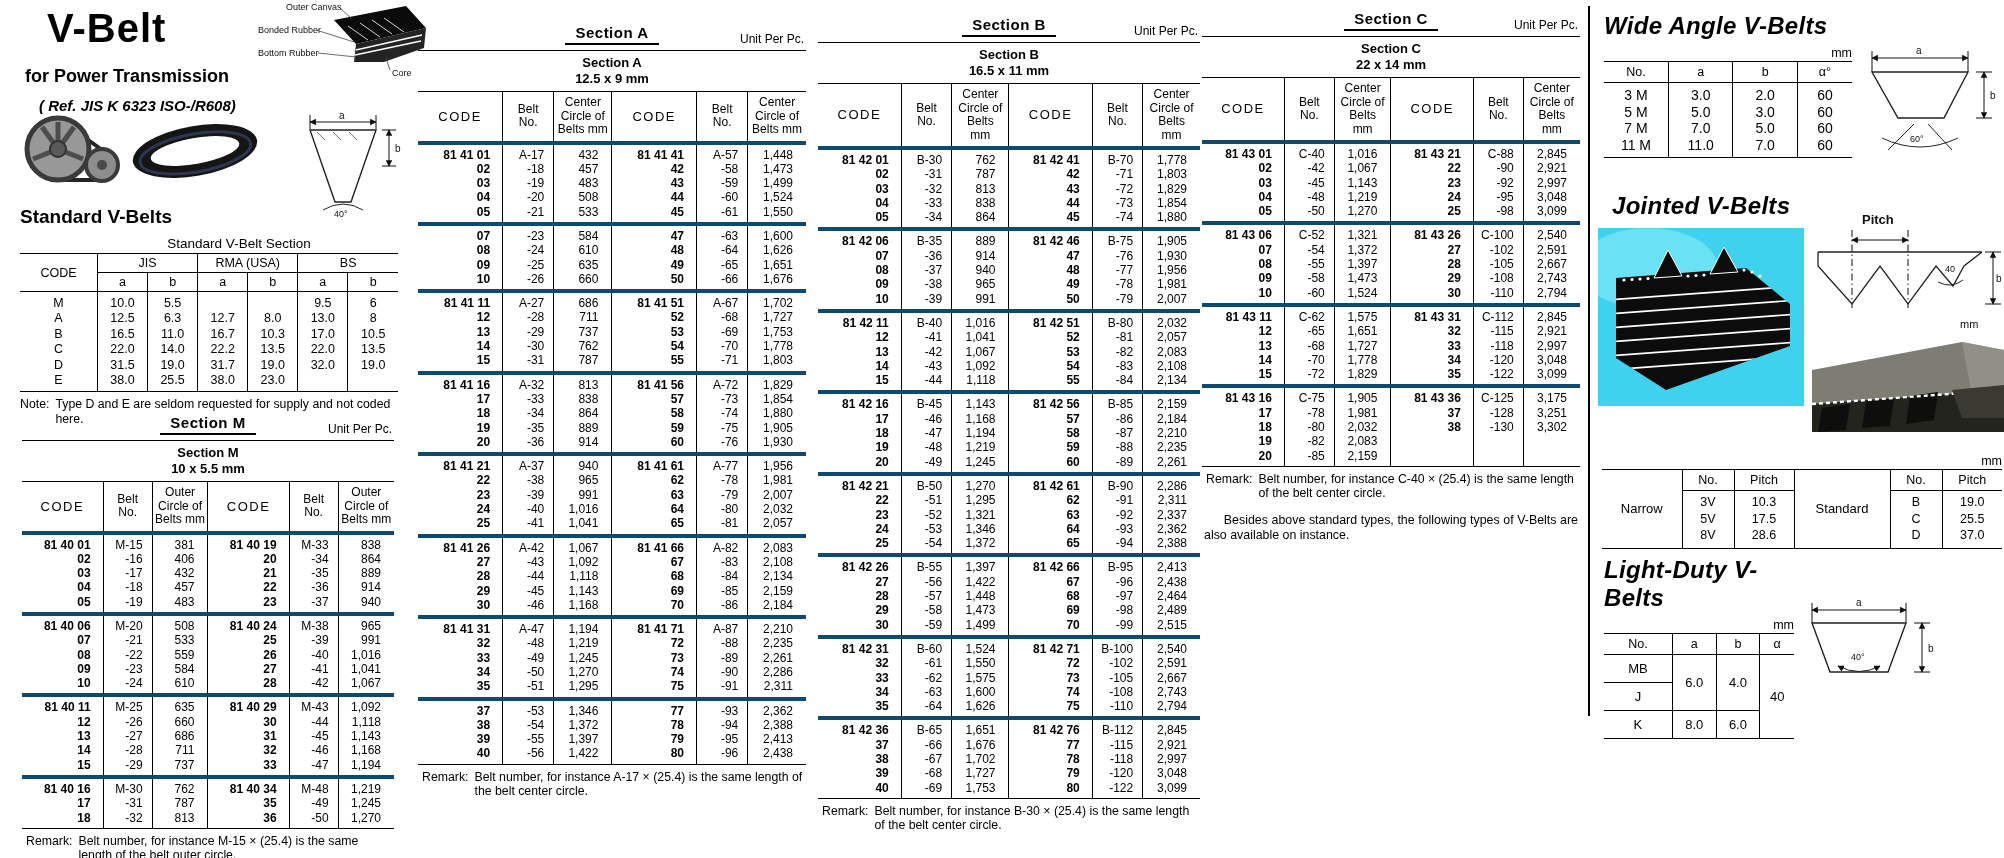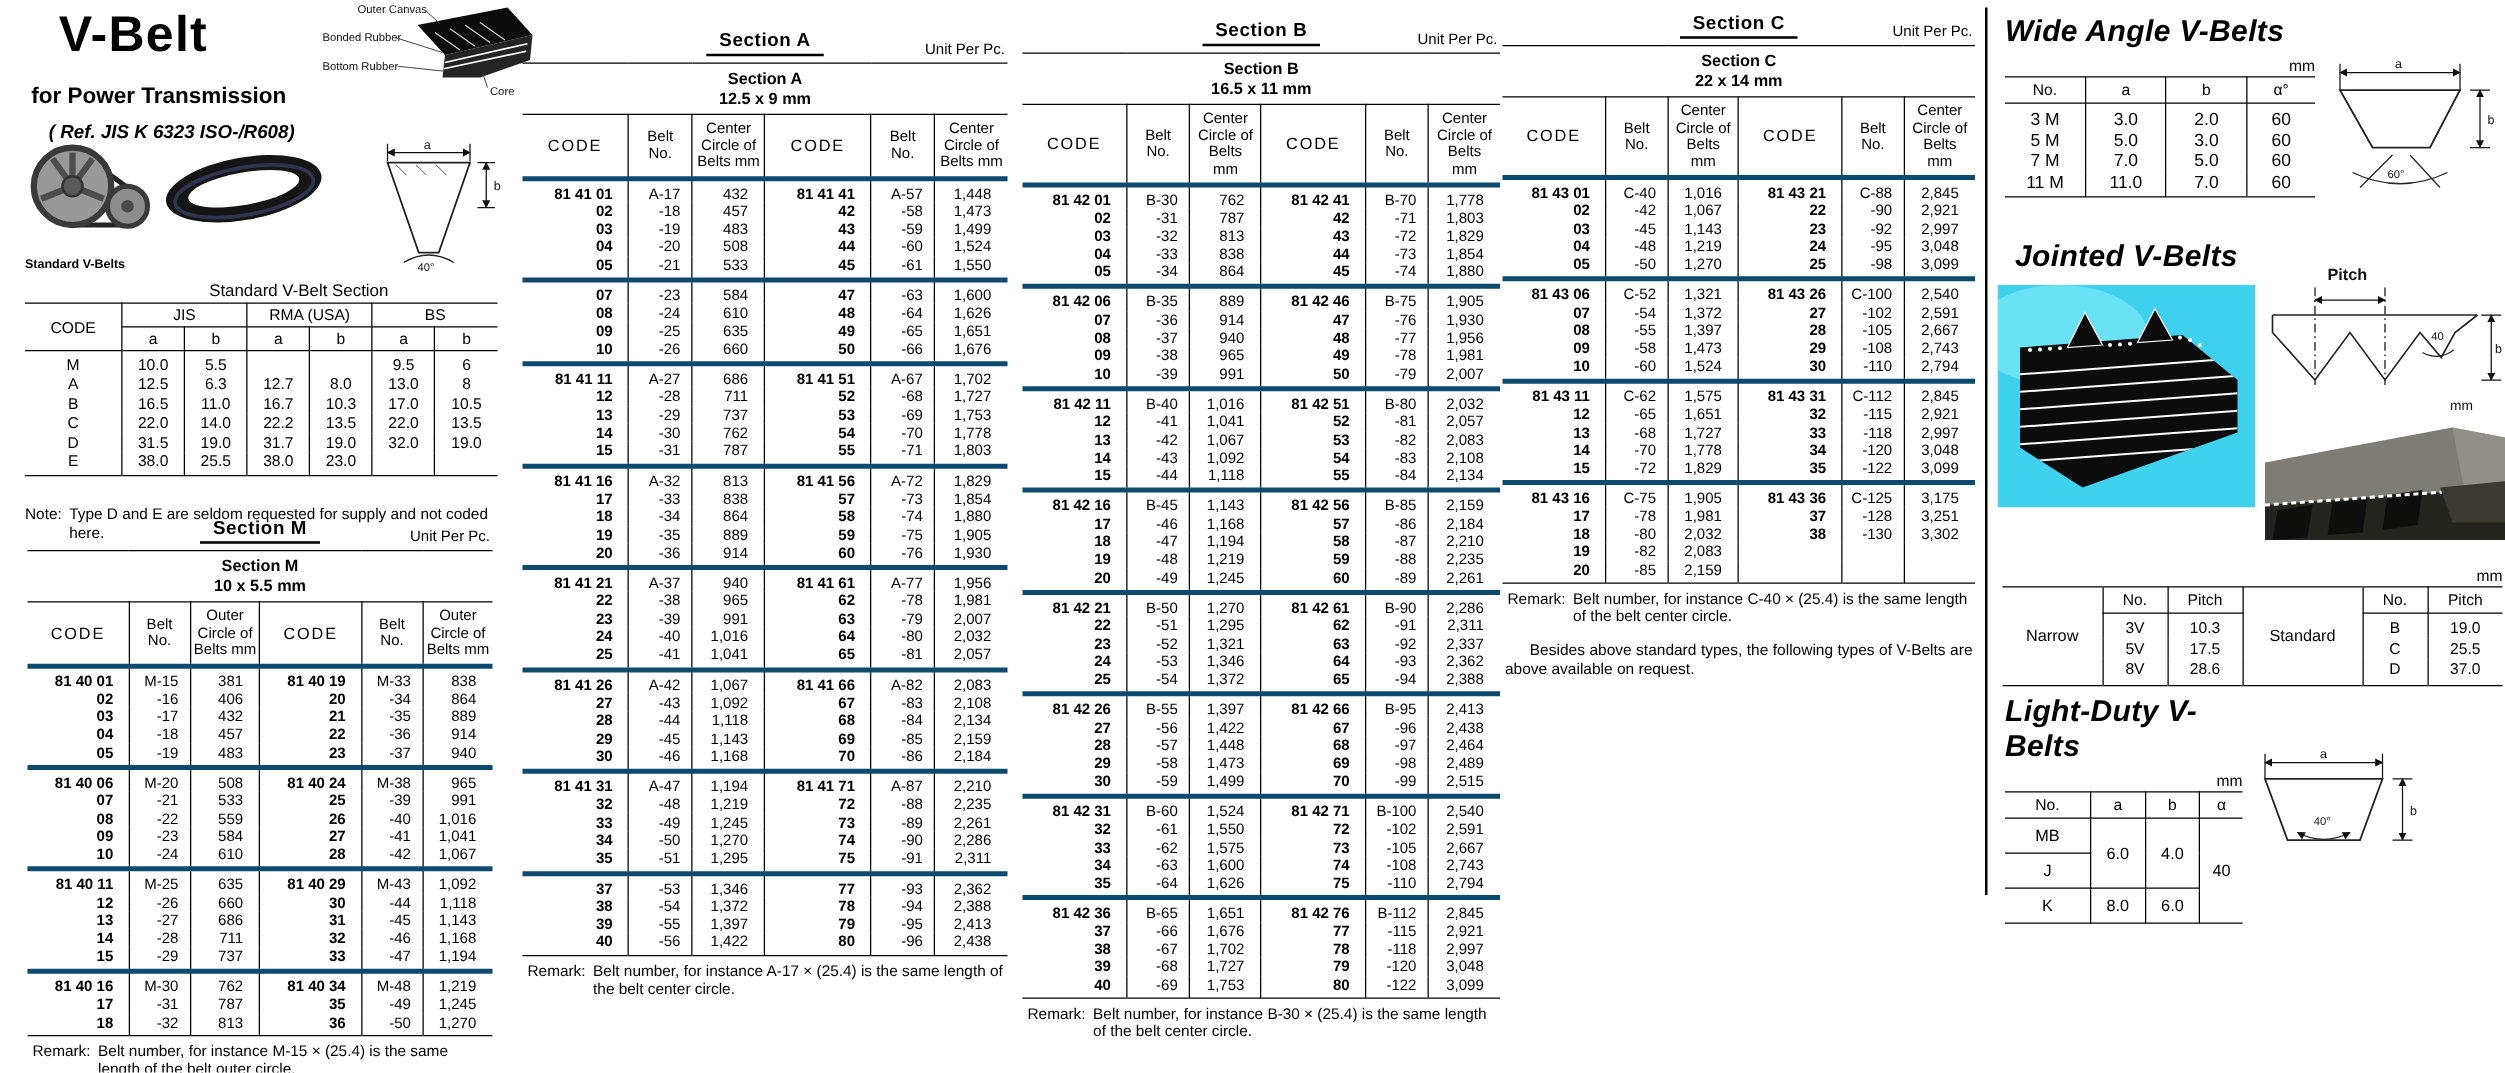--- a/index.html
+++ b/index.html
@@ -10,31 +10,31 @@
 
   
   .main-title { font-size:40px; font-weight:bold; letter-spacing:1px; margin-left:22px; }
   .main-sub   { font-size:18px; font-weight:bold; margin-top:15px; }
   .ref-note   { font-size:15px; font-weight:bold; font-style:italic; margin:10px 0 0 14px; }
 
   
   table { border-collapse:collapse; table-layout:fixed; width:100%; }
 
   
-  .std-heading { font-size:10px; font-weight:bold; }
+  .std-heading { font-size:19px; font-weight:bold; }
   .std-title   { text-align:center; font-size:13.5px; margin-top:8px; padding-left:60px; }
   .std-table   { margin-top:2px; border-top:1.5px solid #000; border-bottom:1.5px solid #000;
                  border-left:hidden; border-right:hidden; }
   .std-table th { border:1px solid #000; font-weight:normal; font-size:12.5px; padding:2px 0; }
   .std-table td { border-left:1px solid #000; border-right:1px solid #000;
                   font-size:12.5px; text-align:center; line-height:15.4px; }
   .std-table tbody tr:first-child td { padding-top:4px; }
   .std-table tbody tr:last-child  td { padding-bottom:3px; }
 
-  .flex-note { display:flex; gap:6px; font-size:12.3px; line-height:14.5px; margin-top:23px; }
+  .flex-note { display:flex; gap:6px; font-size:12.3px; line-height:14.5px; margin-top:5px; }
   .flex-note .rlabel { white-space:nowrap; }
 
   
   .sec-head  { position:relative; text-align:center; height:26px; }
   .sec-title { display:inline-block; font-size:15px; font-weight:bold; letter-spacing:.5px;
                border-bottom:2px solid #000; padding:0 10px 2px; }
   .sec-unit  { position:absolute; right:2px; top:8px; font-size:12px; }
   .sec-table { border-top:1.8px solid #000; border-bottom:1.8px solid #000;
                border-left:hidden; border-right:hidden; }
   .sec-table .subtitle { border-bottom:1.3px solid #000; text-align:center; font-weight:bold;
@@ -1399,21 +1399,21 @@
           <td class="c-code"></td>
           <td class="c-belt"></td>
           <td class="c-val"></td>
         </tr>
       </tbody>
     </table>
   <div class="flex-note remark">
     <span class="rlabel">Remark:</span>
     <span class="rtext">Belt number, for instance C-40 × (25.4) is the same length of the belt center circle.</span>
   </div>
-  <div class="besides">Besides above standard types, the following types of V-Belts are above available on request.</div>
+  <div class="besides">Besides above standard types, the following types of V-Belts are also available on instance.</div>
 </div>
 
 <div class="abs v-divider" style="left:1588px;top:6px;width:2px;height:710px"></div>
 
 <div class="abs" style="left:1604px;top:12px;width:248px">
   <div class="rc-title">Wide Angle V-Belts</div>
   <div class="mm-label">mm</div>
   <table class="wa-table">
     <colgroup>
         <col style="width:26%">

